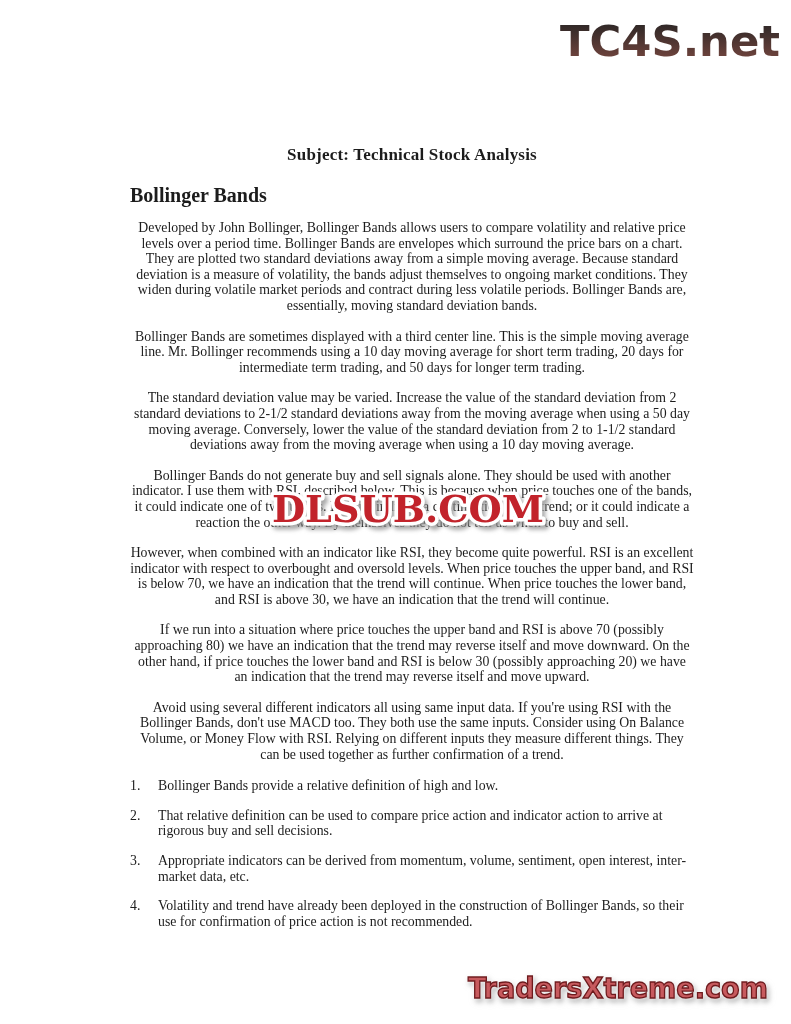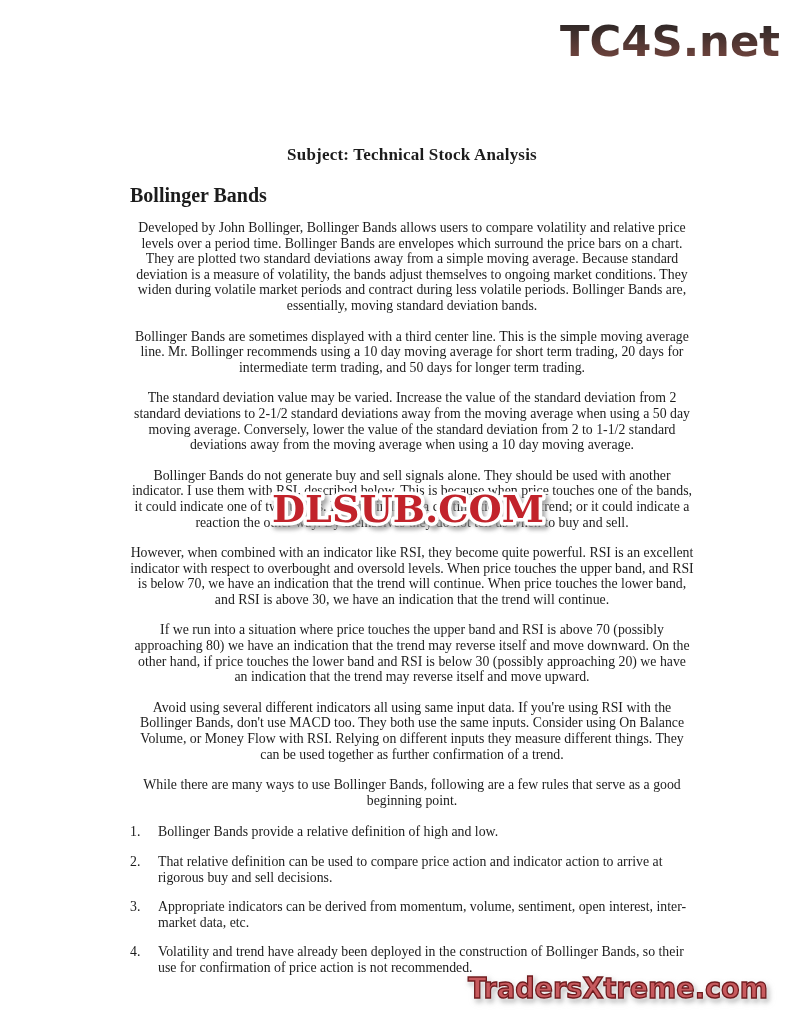--- a/index.html
+++ b/index.html
@@ -90,21 +90,20 @@
 
     <div class="doc-heading">Bollinger Bands</div>
 
     <p class="para">Developed by John Bollinger, Bollinger Bands allows users to compare volatility and relative price levels over a period time. Bollinger Bands are envelopes which surround the price bars on a chart. They are plotted two standard deviations away from a simple moving average. Because standard deviation is a measure of volatility, the bands adjust themselves to ongoing market conditions. They widen during volatile market periods and contract during less volatile periods. Bollinger Bands are, essentially, moving standard deviation bands.</p>
     <p class="para">Bollinger Bands are sometimes displayed with a third center line. This is the simple moving average line. Mr. Bollinger recommends using a 10 day moving average for short term trading, 20 days for intermediate term trading, and 50 days for longer term trading.</p>
     <p class="para">The standard deviation value may be varied. Increase the value of the standard deviation from 2 standard deviations to 2-1/2 standard deviations away from the moving average when using a 50 day moving average. Conversely, lower the value of the standard deviation from 2 to 1-1/2 standard deviations away from the moving average when using a 10 day moving average.</p>
     <p class="para">Bollinger Bands do not generate buy and sell signals alone. They should be used with another indicator. I use them with RSI, described below. This is because when price touches one of the bands, it could indicate one of two things. It could indicate a continuation of the trend; or it could indicate a reaction the other way. By themselves they do not tell us when to buy and sell.</p>
     <p class="para">However, when combined with an indicator like RSI, they become quite powerful. RSI is an excellent indicator with respect to overbought and oversold levels. When price touches the upper band, and RSI is below 70, we have an indication that the trend will continue. When price touches the lower band, and RSI is above 30, we have an indication that the trend will continue.</p>
     <p class="para">If we run into a situation where price touches the upper band and RSI is above 70 (possibly approaching 80) we have an indication that the trend may reverse itself and move downward. On the other hand, if price touches the lower band and RSI is below 30 (possibly approaching 20) we have an indication that the trend may reverse itself and move upward.</p>
     <p class="para">Avoid using several different indicators all using same input data. If you're using RSI with the Bollinger Bands, don't use MACD too. They both use the same inputs. Consider using On Balance Volume, or Money Flow with RSI. Relying on different inputs they measure different things. They can be used together as further confirmation of a trend.</p>
-    <p class="para">While there are many ways to use Bollinger Bands, following are a few rules that serve as a good beginning point.</p>
 
     <div class="list">
       <div class="list-item">
         <span class="list-num">1.</span>
         <span class="list-text">Bollinger Bands provide a relative definition of high and low.</span>
       </div>
       <div class="list-item">
         <span class="list-num">2.</span>
         <span class="list-text">That relative definition can be used to compare price action and indicator action to arrive at rigorous buy and sell decisions.</span>
       </div>

